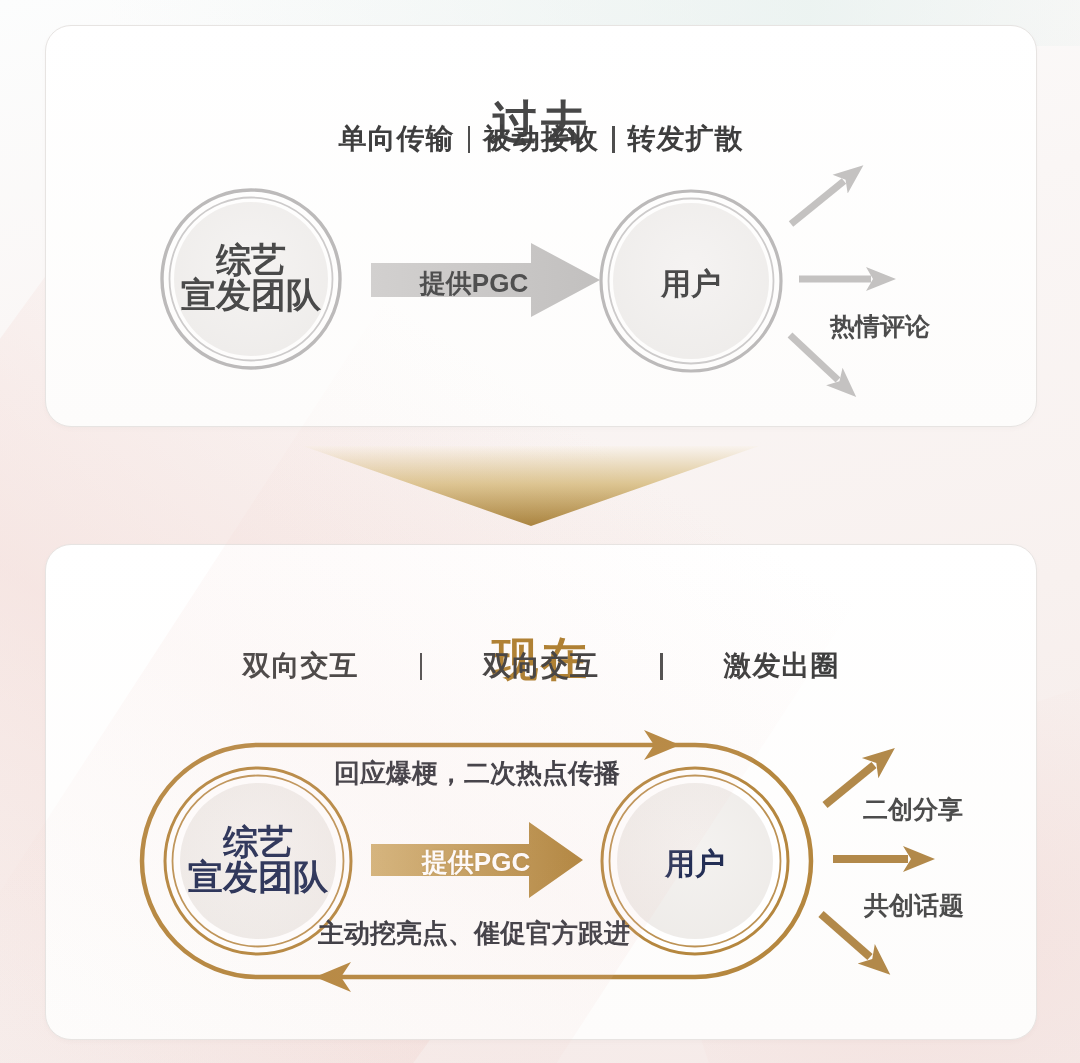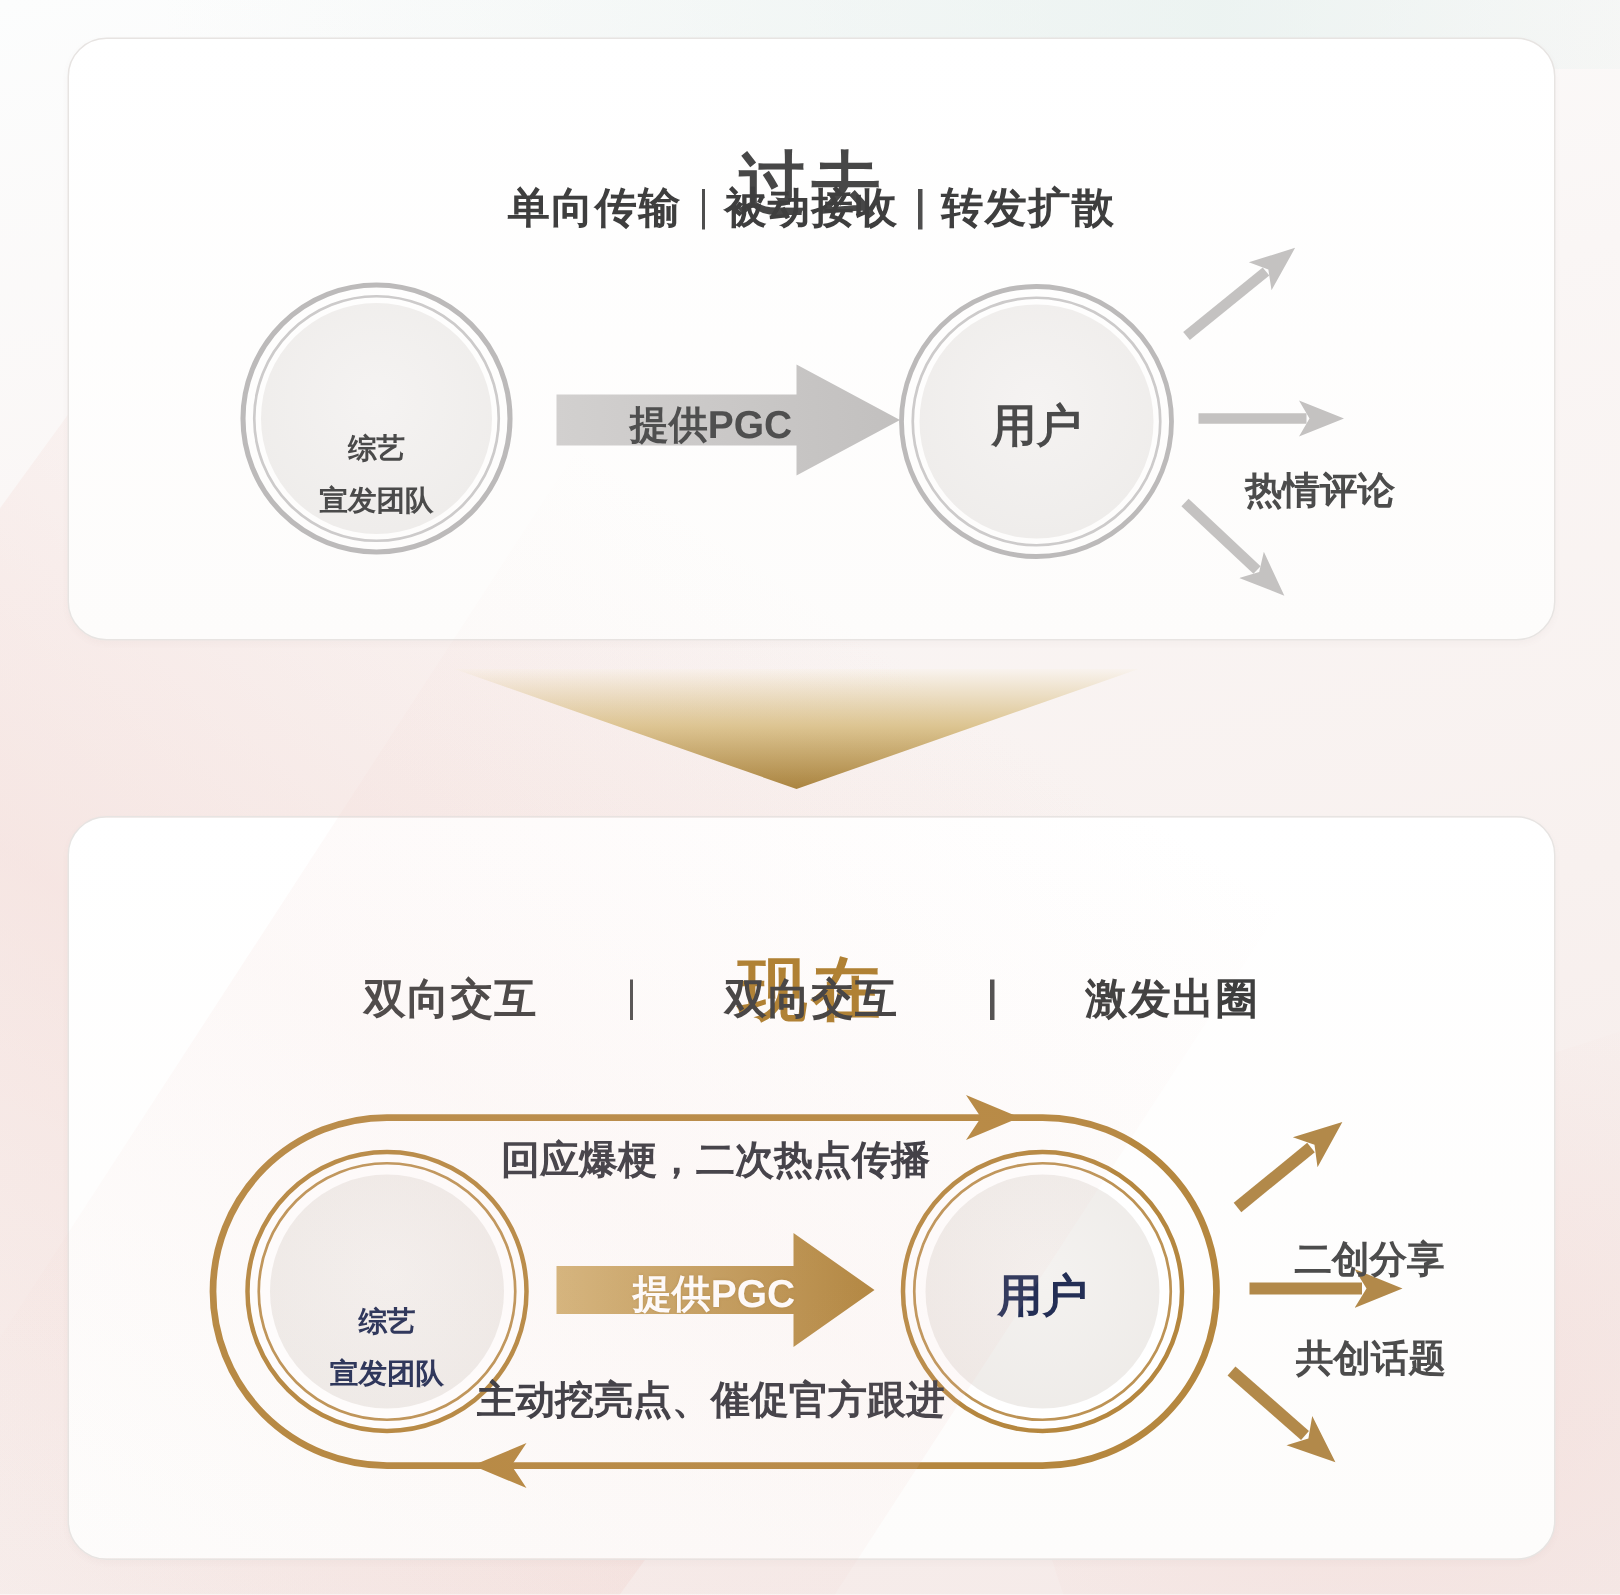--- a/index.html
+++ b/index.html
@@ -33,21 +33,21 @@
 
   .subtitle-row{position:absolute;left:0;width:100%;display:flex;justify-content:center;align-items:center;}
   #past-panel .subtitle-row{top:94px;}
   #present-panel .subtitle-row{top:102px;gap:48px;}
   .subtitle-part{font-weight:bold;font-size:28px;color:#3e3e3e;letter-spacing:1px;}
   .subtitle-divider{width:2.5px;height:27px;background:#4e4e4e;margin:0 13px;}
 
   .diagram-svg{position:absolute;left:0;top:0;width:100%;height:100%;}
 
   .olabel{position:absolute;text-align:center;font-weight:bold;pointer-events:none;}
-  .circle-label{width:200px;font-size:19px;line-height:35px;margin-top:40px;}
+  .circle-label{width:200px;font-size:35px;line-height:35px;}
   .circle-label.gray{color:#4a4a4a;}
   .circle-label.navy{color:#232e55;}
   .pgc-label{width:200px;font-size:26px;}
   .pgc-label.gray{color:#4f4f4f;}
   .pgc-label.white{color:#ffffff;text-shadow:0 0 2px rgba(150,110,40,.4);}
   .user-label{width:200px;font-size:30px;}
   .user-label.gray{color:#4a4a4a;}
   .user-label.navy{color:#232e55;}
   .fan-label{width:220px;font-size:25px;color:#4c4c4c;}
   .loop-label{width:420px;font-size:26px;color:#36373f;}
@@ -178,17 +178,17 @@
   </svg>
 
   <div class="olabel loop-label" style="left:221px;top:211px;">回应爆梗，二次热点传播</div>
   <div class="olabel circle-label navy" style="left:112px;top:279px;">
     <div>综艺</div>
     <div>宣发团队</div>
   </div>
   <div class="olabel pgc-label white" style="left:330px;top:300px;">提供PGC</div>
   <div class="olabel user-label navy" style="left:549px;top:299px;">用户</div>
   <div class="olabel loop-label" style="left:218px;top:371px;">主动挖亮点、催促官方跟进</div>
-  <div class="olabel fan-label" style="left:757px;top:278px;">二创分享</div>
+  <div class="olabel fan-label" style="left:757px;top:248px;">二创分享</div>
   <div class="olabel fan-label" style="left:758px;top:344px;">共创话题</div>
 </section>
 
 <div class="ribbon ribbon-b"></div>
 
 </body></html>

